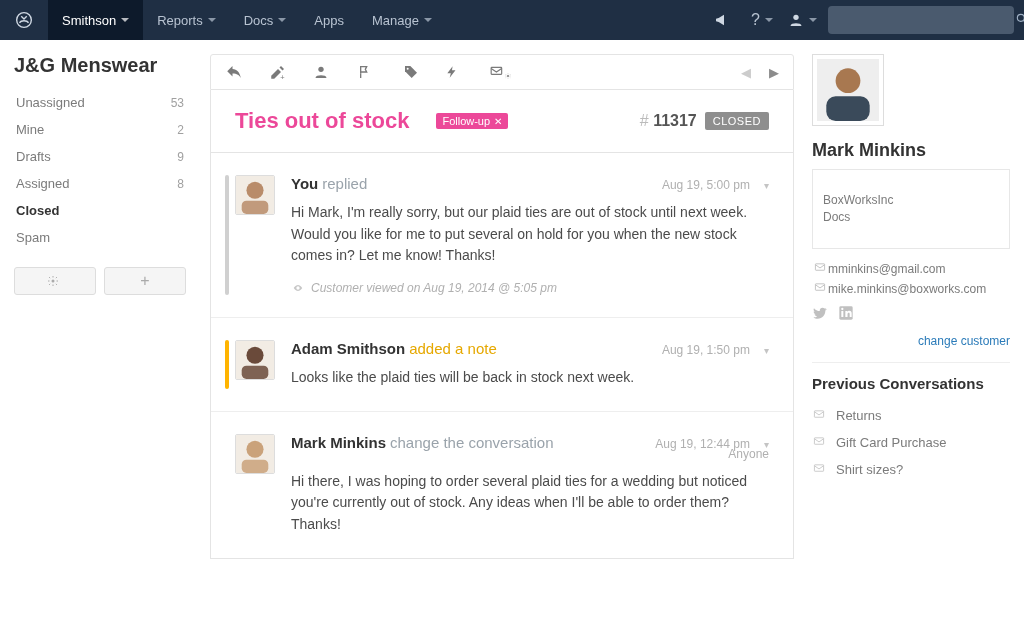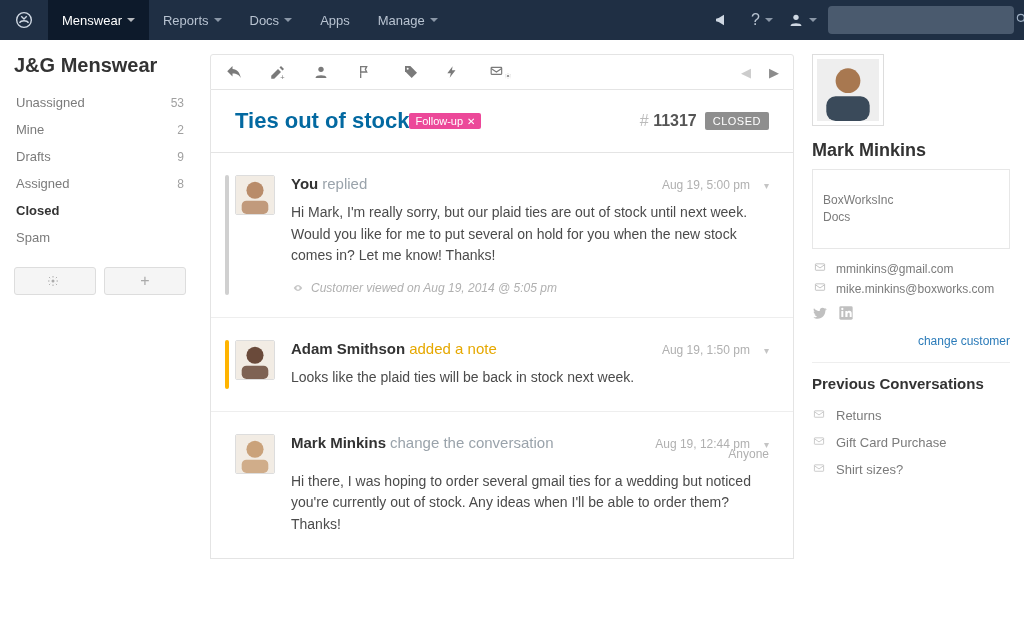--- a/index.html
+++ b/index.html
@@ -27,21 +27,21 @@
 .sb-btns { display: flex; gap: 8px; margin-top: 16px; }
 .sb-btn { flex: 1; height: 28px; border: 1px solid #ddd; background: #f5f5f5; border-radius: 3px; display: flex; align-items: center; justify-content: center; color: #aaa; cursor: pointer; }
 
 
 .conv { flex: 1; padding: 14px 0 14px 10px; min-width: 0; }
 .toolbar { border: 1px solid #e4e4e4; border-radius: 3px 3px 0 0; background: #fff; display: flex; align-items: center; padding: 8px 14px; gap: 26px; }
 .toolbar .tb-right { margin-left: auto; display: flex; gap: 18px; }
 .tb-icon { color: #8c8c8c; cursor: pointer; display:flex; align-items:center; }
 .tb-icon .caret { margin-left:3px; }
 .header { border: 1px solid #e4e4e4; border-top: none; padding: 18px 24px; display: flex; align-items: center; }
-.header h2 { font-size: 22px; font-weight: 600; color: #0369a1; margin-right: 0; }
+.header h2 { font-size: 22px; font-weight: 600; color: #ec4899; margin-right: 27px; }
 .badge { background: #ec4899; color: #fff; font-size: 11px; padding: 2px 6px; border-radius: 2px; display:inline-flex; align-items:center; gap:4px;}
 .badge .x { font-size: 10px; cursor: pointer; }
 .header .right { margin-left: auto; display: flex; align-items: center; gap: 8px; }
 .ticketno { color: #555; font-size: 16px; }
 .ticketno .hash { color: #bbb; font-weight: 300; }
 .status-closed { background: #8e8e8e; color: #fff; font-size: 11px; padding: 3px 8px; border-radius: 2px; letter-spacing: .5px; }
 
 .thread { border-left: 1px solid #e4e4e4; border-right: 1px solid #e4e4e4; border-bottom: 1px solid #e4e4e4; }
 .msg { padding: 22px 24px 22px 14px; display: flex; position: relative; }
 .msg + .msg { border-top: 1px solid #eee; }
@@ -61,21 +61,21 @@
 .msg-text { margin-top: 10px; font-size: 14px; line-height: 1.55; color: #4b4b4b; }
 .viewed { margin-top: 14px; color: #b0b0b0; font-style: italic; font-size: 12px; display:flex; align-items:center; gap:6px;}
 .assignto { text-align: right; color:#b0b0b0; font-size:12px; margin-top:-4px; margin-bottom:0; }
 
 
 .rpanel { width: 230px; padding: 14px 14px 0 18px; }
 .cust-avatar { width: 72px; height: 72px; border: 1px solid #ddd; padding:4px; margin-bottom: 14px; display:block;}
 .cust-avatar svg{width:100%;height:100%}
 .cust-name { font-size: 18px; font-weight: 700; margin-bottom: 8px; }
 .info-box { border:1px solid #e7e7e7; padding:22px 10px; margin-bottom:10px; font-size:12px; color:#7b7b7b; line-height:1.4;}
-.contact-row { display:flex; align-items:center; gap:8px; font-size:12px; color:#7b7b7b; padding:3px 0;}
+.contact-row { display:flex; align-items:center; font-size:12px; color:#7b7b7b; padding:3px 0;}
 .contact-row .cicon{color:#c0c0c0; width:16px; text-align:center;}
 .socials { display:flex; gap:10px; margin-top:6px; color:#c0c0c0; }
 .socials span{cursor:pointer;}
 .change-link { text-align:right; color:#2b7bb9; font-size:12px; margin:10px 0 14px; cursor:pointer; }
 .rpanel hr { border:none; border-top:1px solid #eee; margin:4px 0 12px; }
 .prev-title { font-size:15px; font-weight:700; margin-bottom:10px; }
 .prev-item { display:flex; align-items:center; gap:10px; padding:6px 0; color:#7b7b7b; font-size:13px; cursor:pointer;}
 .prev-item .cicon{color:#c7c7c7;}
 </style>
 </head>
@@ -83,21 +83,21 @@
 
 <div class="topnav">
   <div class="logo">
     <svg width="22" height="22" viewBox="0 0 24 24" fill="none">
         <circle cx="12" cy="12" r="8" stroke="#cfd8e3" stroke-width="1.5"></circle>
         <path d="M7 15c2-3 8-3 10 0" stroke="#cfd8e3" stroke-width="1.5"></path>
         <path d="M9 8l3 3 3-3" stroke="#cfd8e3" stroke-width="1.5"></path>
       </svg>
   </div>
   <div class="nav-item active">
-      <span>Menswear</span>
+      <span>Smithson</span>
       <span class="caret"></span>
     </div>
   <div class="nav-item">
       <span>Reports</span>
       <span class="caret"></span>
     </div>
   <div class="nav-item">
       <span>Docs</span>
       <span class="caret"></span>
     </div>
@@ -294,21 +294,21 @@
               <rect x="6" y="26" width="28" height="14" rx="5" fill="#caa27a" opacity=".85"></rect>
             </svg></div>
           <div class="msg-body">
             <div class="msg-head ">
               <span class="name">Mark Minkins</span>
               <span class="action">change the conversation</span>
               <span class="time">Aug 19, 12:44 pm</span>
               <span class="menu">▾</span>
             </div>
             <div class="assignto">Anyone</div>
-            <div class="msg-text">Hi there, I was hoping to order several gmail ties for a wedding but noticed you're currently out of stock. Any ideas when I'll be able to order them? Thanks!</div>
+            <div class="msg-text">Hi there, I was hoping to order several plaid ties for a wedding but noticed you're currently out of stock. Any ideas when I'll be able to order them? Thanks!</div>
           </div>
         </div>
       </div>
   </div>
 
   <div class="rpanel">
     <div class="cust-avatar"><svg viewBox="0 0 40 40">
           <rect width="40" height="40" fill="#eee"></rect>
           <circle cx="20" cy="14" r="8" fill="#a87850"></circle>
           <rect x="6" y="24" width="28" height="16" rx="6" fill="#3a4a5a"></rect>

